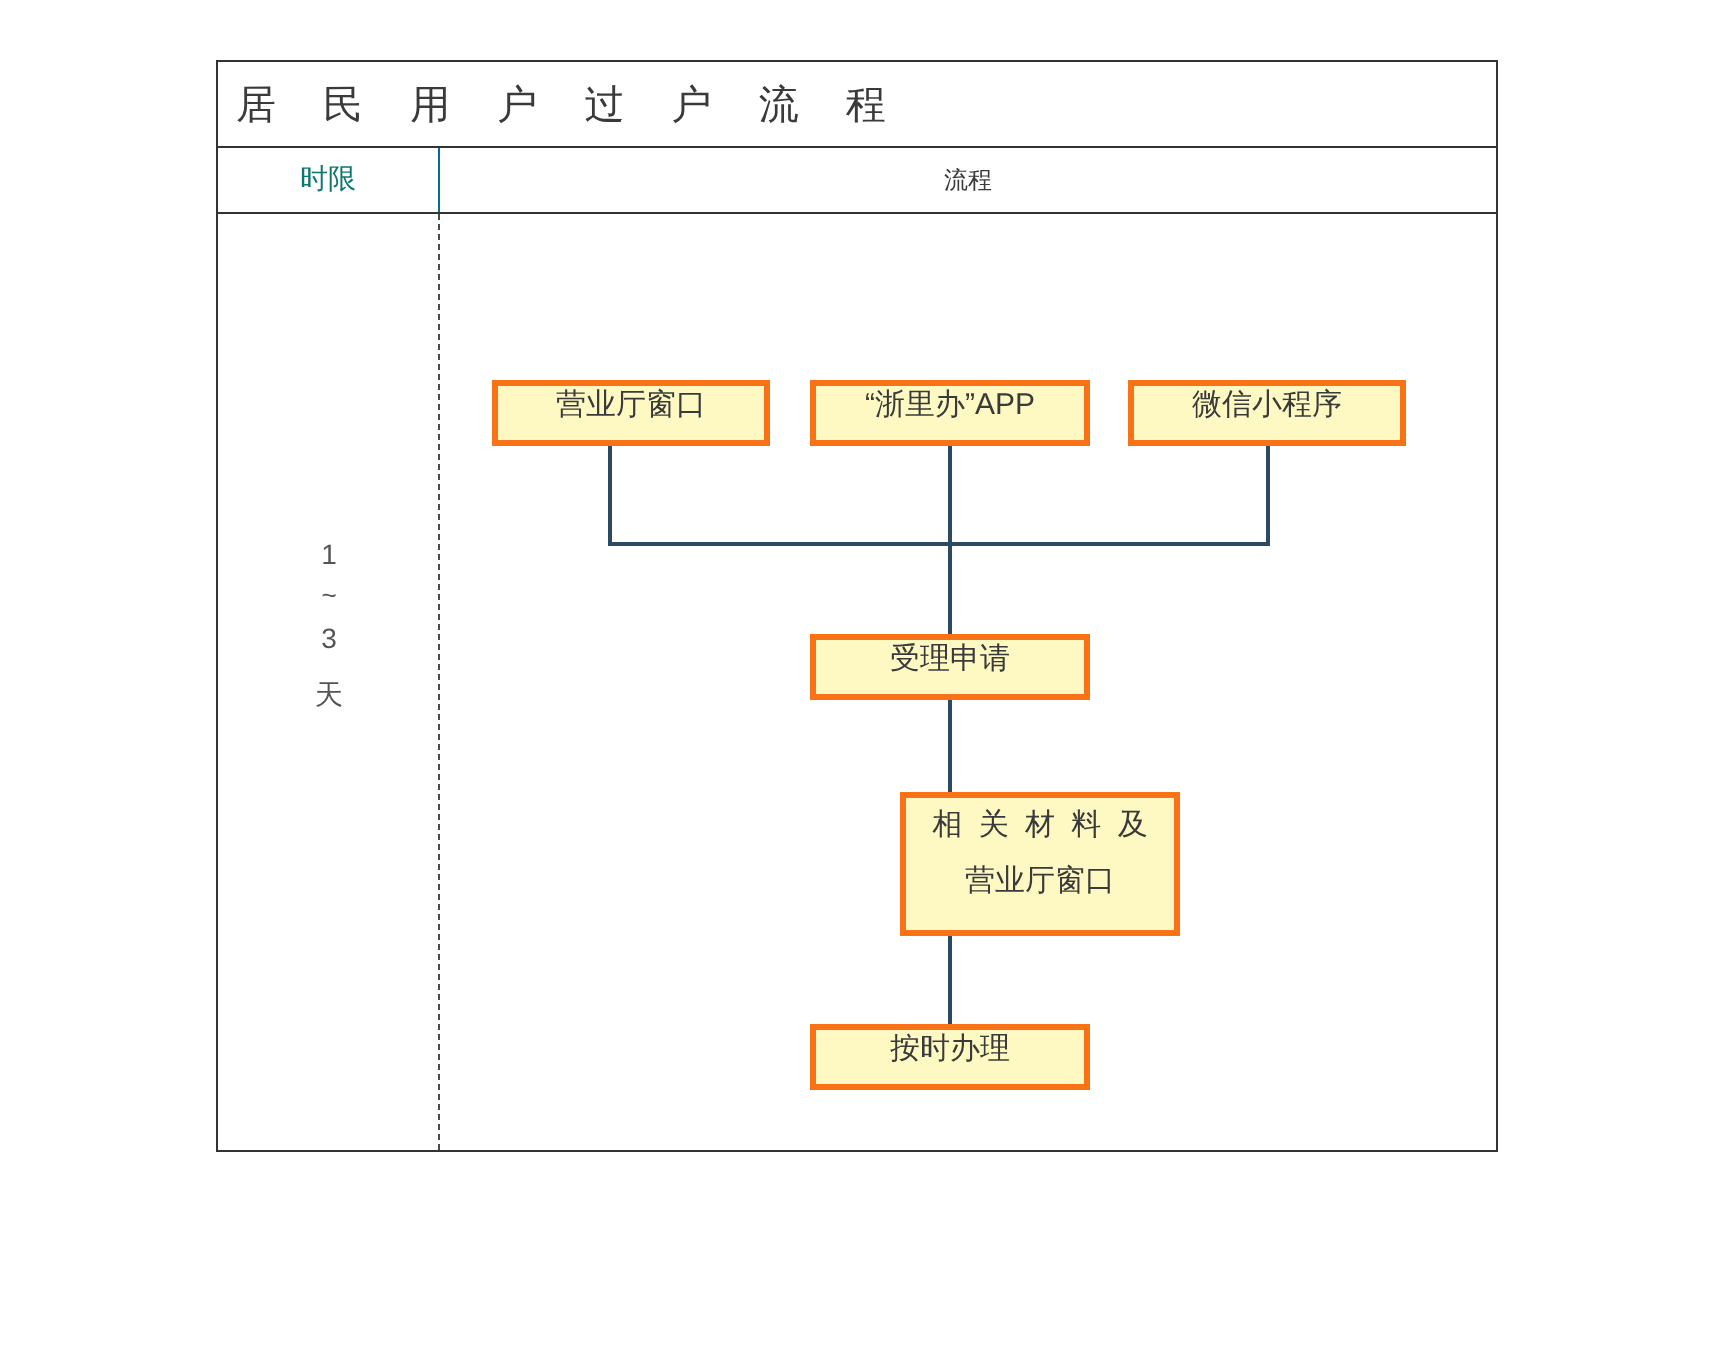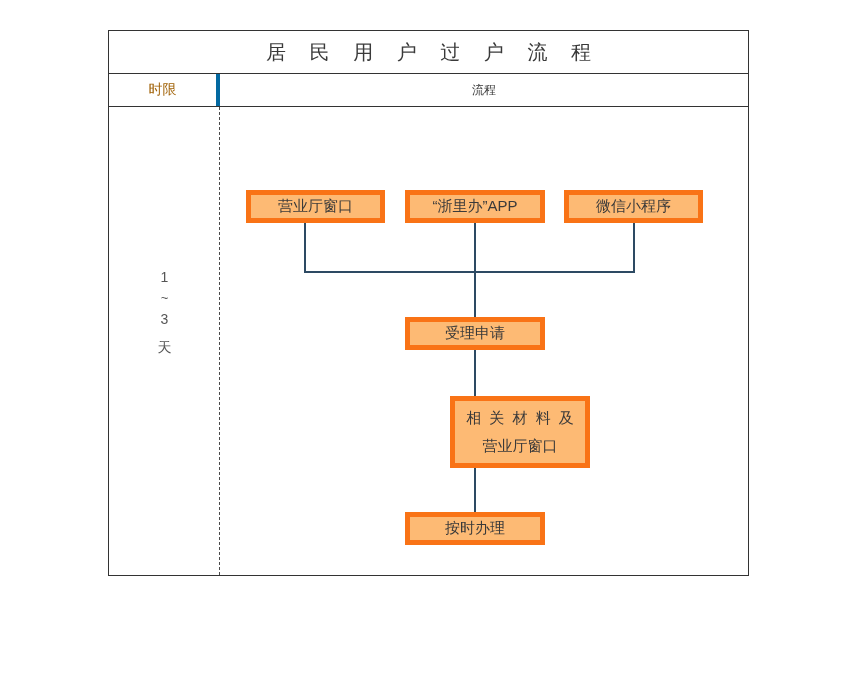--- a/index.html
+++ b/index.html
@@ -30,21 +30,21 @@
   .title-row {
     position: absolute;
     left: 0;
     top: 0;
     width: 100%;
     height: 43px;
     border-bottom: 1.5px solid #333333;
     box-sizing: border-box;
     display: flex;
     align-items: center;
-    justify-content: center;
+    justify-content: flex-start;
   }
   .title-text {
     font-size: 20px;
     letter-spacing: 9px;
     text-indent: 9px;
     color: #3a3a3a;
     font-weight: 400;
     white-space: nowrap;
   }
 
@@ -56,27 +56,27 @@
     height: 33px;
     border-bottom: 1.5px solid #333333;
     box-sizing: border-box;
   }
   .header-cell-left {
     position: absolute;
     left: 0;
     top: 0;
     width: 111px;
     height: 100%;
-    border-right: 4px solid #0369a1;
+    border-right: 1px solid #0369a1;
     box-sizing: border-box;
     display: flex;
     align-items: center;
     justify-content: center;
     font-size: 14px;
-    color: #a16207;
+    color: #0f766e;
   }
   .header-cell-right {
     position: absolute;
     left: 111px;
     top: 0;
     right: 0;
     height: 100%;
     display: flex;
     align-items: center;
     justify-content: center;
@@ -129,27 +129,26 @@
     line-height: 18px;
     font-size: 13px;
   }
   .time-line.unit {
     margin-top: 4px;
   }
 
   
   .node {
     position: absolute;
-    border: 5px solid #f97316;
-    background: #fdba74;
+    border: 3px solid #f97316;
+    background: #fef9c3;
     box-sizing: border-box;
     display: flex;
     flex-direction: column;
     align-items: center;
-    justify-content: center;
     font-size: 15px;
     color: #3a3a3a;
     white-space: nowrap;
   }
   .node .line2 { line-height: 28px; }
   .node .spaced { letter-spacing: 2px; text-indent: 2px; }
 
   
   .conn {
     position: absolute;

